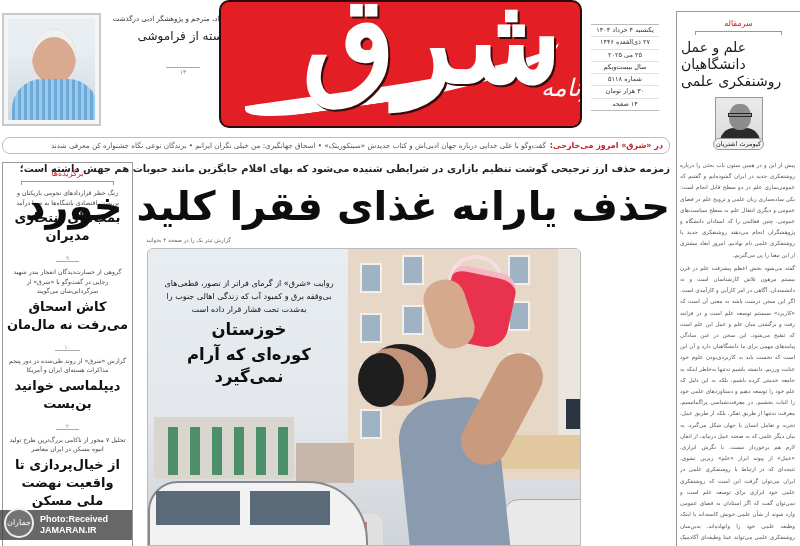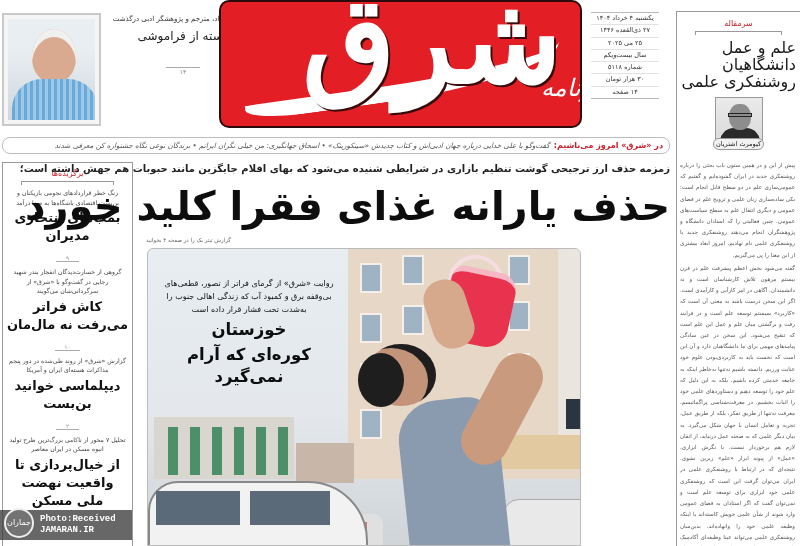--- a/index.html
+++ b/index.html
@@ -45,35 +45,35 @@
     position: absolute; left: 320px; top: 72px; font-family: "DejaVu Serif", serif;
     font-size: 24px; color: #ffffff; font-style: italic; white-space: nowrap;
   }
   .logo-swoosh {
     position: absolute; left: 20px; top: 38px; width: 320px; height: 60px;
     border-bottom: 16px solid #ffffff; border-radius: 0 0 60% 20%;
     transform: rotate(-8deg);
   }
 
   .dateline {
-    position: absolute; left: 591px; top: 12px; width: 68px; text-align: center;
+    position: absolute; left: 591px; top: 24px; width: 68px; text-align: center;
     border-top: 1px solid #bbb; border-bottom: 1px solid #bbb;
   }
   .dateline div { font-size: 6.5px; line-height: 11.3px; color: #333; border-bottom: 1px solid #e2e2e2; }
   .dateline div:last-child { border-bottom: none; }
 
   
   .right-col {
     position: absolute; left: 676px; top: 11px; width: 124px; height: 535px;
     border-left: 1px solid #999; border-top: 1px solid #999;
   }
   .corner { position: absolute; width: 6px; height: 6px; border: 1px solid #999; }
   .editorial-label { text-align: center; font-size: 8px; color: #c8202a; margin-top: 7px; }
   .rule { height: 4px; margin: 3px 18px; border-top: 1px solid #999; border-left: 1px solid #999; border-right: 1px solid #999; }
-  .editorial-title { text-align: right; font-size: 16px; line-height: 17px; color: #1a1a1a; margin-top: 4px; padding: 0 4px; }
+  .editorial-title { text-align: left; font-size: 14px; line-height: 17px; color: #1a1a1a; margin-top: 4px; padding: 0 4px; }
   .author-photo {
     width: 48px; height: 44px; margin: 7px auto 0; border: 1px solid #999;
     background: linear-gradient(180deg, #eaeaea 0%, #dcdcdc 100%); position: relative; overflow: hidden;
   }
   .author-photo .face { position: absolute; left: 13px; top: 6px; width: 22px; height: 26px; border-radius: 45%; background: #8d8d8d; }
   .author-photo .glasses { position: absolute; left: 12px; top: 15px; width: 24px; height: 4px; border: 1px solid #222; }
   .author-photo .body { position: absolute; left: 4px; top: 30px; width: 40px; height: 18px; background: #2a2a2a; border-radius: 14px 14px 0 0; }
   .author-name {
     display: block; width: 51px; margin: -3px auto 0; text-align: center; font-size: 6.5px;
     border: 1px solid #999; background: #f2f2f2; border-radius: 6px; padding: 1px 0; position: relative;
@@ -82,42 +82,42 @@
   .editorial-body p { font-size: 5.6px; line-height: 11.2px; color: #555; }
   .editorial-body p + p { margin-top: 2px; }
 
   
   .ticker {
     position: absolute; left: 2px; top: 137px; width: 668px; height: 17px;
     border: 1px solid #bdbdbd; border-radius: 8px; display: flex; align-items: center;
     padding: 0 6px; white-space: nowrap; overflow: hidden;
   }
   .ticker-label { font-size: 8px; color: #c8202a; font-weight: bold; margin-left: 4px; }
-  .ticker-text { font-size: 7.2px; color: #555; font-style: italic; }
+  .ticker-text { font-size: 7.2px; color: #555; }
 
   
   .left-col {
     position: absolute; left: 2px; top: 162px; width: 131px; height: 384px;
     border-left: 1px solid #999; border-right: 1px solid #999; border-top: 1px solid #999;
   }
   .left-label { text-align: center; font-size: 8px; color: #c8202a; margin-top: 6px; }
   .hl-item { text-align: center; padding: 0 4px; }
   .hl-kicker { font-size: 6.2px; line-height: 9.5px; color: #444; }
   .hl-title { font-size: 13px; line-height: 18px; color: #111; font-weight: bold; margin-top: 2px; }
   .hl-page { display: inline-block; font-size: 5.5px; color: #888; border-bottom: 1px solid #aaa; padding: 0 10px; margin: 5px 0 5px; }
 
   .watermark {
     position: absolute; left: 0; top: 510px; width: 132px; height: 30px; background: rgba(60,60,60,0.78);
     display: flex; align-items: center; direction: ltr;
   }
   .wm-logo {
     width: 30px; height: 30px; border-radius: 50%; border: 2px solid #eee; margin-left: 4px; margin-top: -4px;
     background: #737373; color: #fff; font-size: 8px; text-align: center; line-height: 26px;
   }
-  .wm-text { color: #fff; font-size: 9px; line-height: 11px; margin-left: 6px; font-family: Liberation Mono, monospace; font-weight: bold; }
+  .wm-text { color: #fff; font-size: 9px; line-height: 11px; margin-left: 6px; font-family: Liberation Sans, sans-serif; font-weight: bold; }
 
   
   .lead-kicker {
     position: absolute; left: 142px; top: 163px; width: 528px; text-align: center;
     font-size: 10px; font-weight: bold; color: #222; white-space: nowrap;
   }
   .lead-headline {
     position: absolute; left: 142px; top: 180px; width: 528px; text-align: center;
     font-size: 40px; line-height: 52px; font-weight: bold; color: #0d0d0d; letter-spacing: -1px; white-space: nowrap;
   }
@@ -197,21 +197,21 @@
   <div>یکشنبه ۴ خرداد ۱۴۰۴</div>
   <div>۲۷ ذی‌القعده ۱۴۴۶</div>
   <div>۲۵ می ۲۰۲۵</div>
   <div>سال بیست‌ویکم</div>
   <div>شماره ۵۱۱۸</div>
   <div>۳۰ هزار تومان</div>
   <div>۱۴ صفحه</div>
 </div>
 
 <div class="ticker">
-  <span class="ticker-label">در «شرق» امروز می‌باشیم:</span>
+  <span class="ticker-label">در «شرق» امروز می‌خارجی:</span>
   <span class="ticker-text">گفت‌وگو با علی خدایی درباره جهان ادبی‌اش و کتاب جدیدش «سینکوریتک» • اسحاق جهانگیری: من خیلی نگران ایرانم • برندگان نوعی نگاه جشنواره کن معرفی شدند</span>
 </div>
 
 <div class="right-col">
   <span class="corner" style="right:-1px; top:-1px; border-left:none; border-bottom:none;"></span>
   <div class="editorial-label">سرمقاله</div>
   <div class="rule"></div>
   <div class="editorial-title">علم و عمل دانشگاهیان روشنفکری علمی</div>
   <div class="author-photo">
     <div class="body"></div>
@@ -230,21 +230,21 @@
   <div class="left-label">برگزیده‌ها</div>
   <div class="rule"></div>
 
   <div class="hl-item">
     <div class="hl-kicker">زنگ خطر قراردادهای نجومی بازیکنان و بن‌بست اقتصادی باشگاه‌ها به صدا درآمد</div>
     <div class="hl-title">بمب‌های انتحاری مدیران</div>
     <span class="hl-page">۹</span>
   </div>
   <div class="hl-item">
     <div class="hl-kicker">گروهی از خسارت‌دیدگان انفجار بندر شهید رجایی در گفت‌وگو با «شرق» از سرگردانی‌شان می‌گویند</div>
-    <div class="hl-title">کاش فراتر می‌رفت نه مال‌مان</div>
+    <div class="hl-title">کاش اسحاق می‌رفت نه مال‌مان</div>
     <span class="hl-page">۱۰</span>
   </div>
   <div class="hl-item">
     <div class="hl-kicker">گزارش «شرق» از روند طی‌شده در دور پنجم مذاکرات هسته‌ای ایران و آمریکا</div>
     <div class="hl-title">دیپلماسی خوانید بن‌بست</div>
     <span class="hl-page">۲</span>
   </div>
   <div class="hl-item">
     <div class="hl-kicker">تحلیل ۷ محور از ناکامی بزرگ‌ترین طرح تولید انبوه مسکن در ایران معاصر</div>
     <div class="hl-title">از خیال‌پردازی تا واقعیت نهضت ملی مسکن</div>

